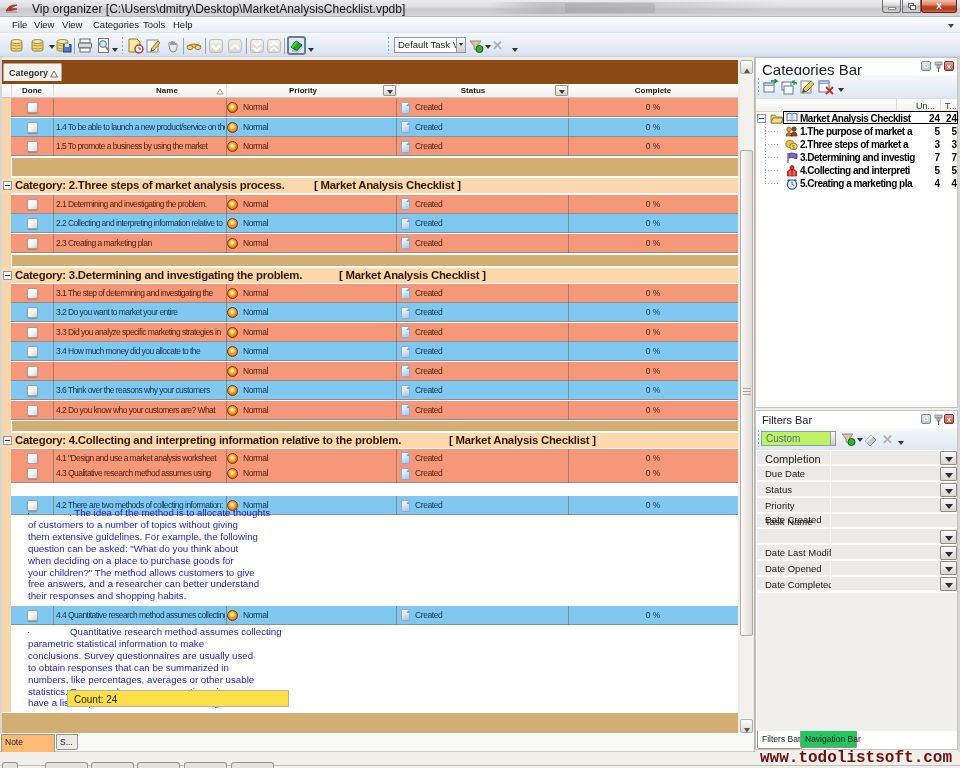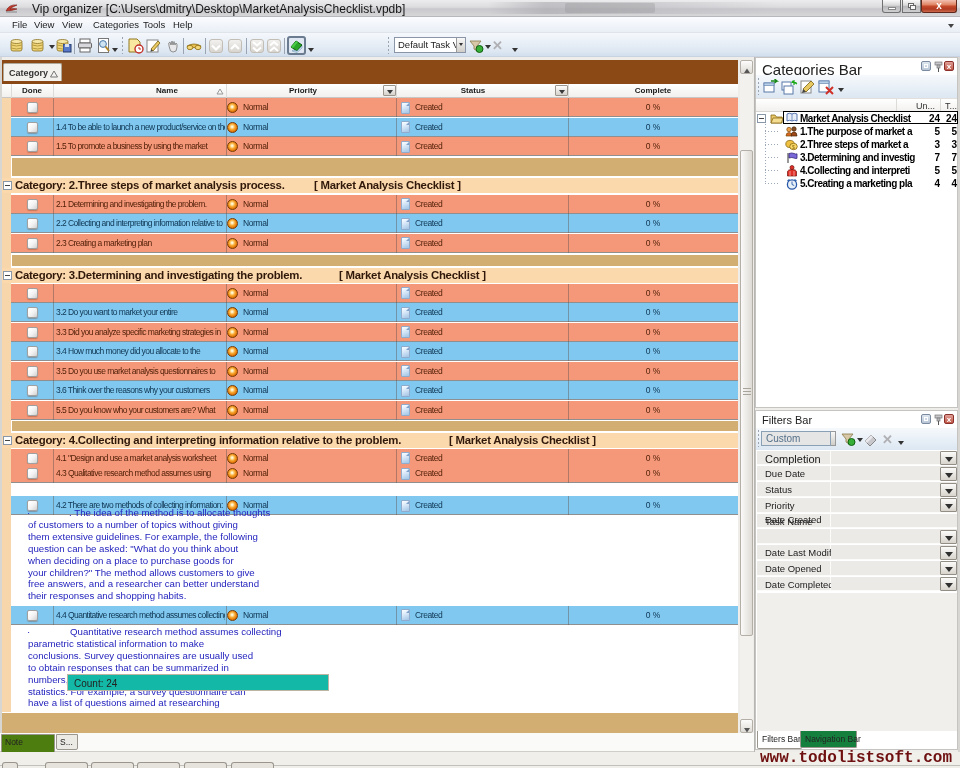--- a/index.html
+++ b/index.html
@@ -263,20 +263,21 @@
     </div>
     <div class="st">Created</div>
 <div class="cp">0 %</div>
   </div>
 <div class="row srow" style="top:283.5px">
 <div class="l1"></div>
     <div class="l2"></div>
     <div class="l3"></div>
     <div class="l4"></div>
 <div class="cb"></div>
+    <div class="nm">3.1 The step of determining and investigating the</div>
 <div class="pi"></div>
     <div class="pr">Normal</div>
 <div class="si">
       <i></i>
     </div>
     <div class="st">Created</div>
 <div class="cp">0 %</div>
   </div>
 <div class="row brow" style="top:303px">
 <div class="l1"></div>
@@ -322,21 +323,20 @@
     </div>
     <div class="st">Created</div>
 <div class="cp">0 %</div>
   </div>
 <div class="row srow" style="top:361.5px">
 <div class="l1"></div>
     <div class="l2"></div>
     <div class="l3"></div>
     <div class="l4"></div>
 <div class="cb"></div>
-    <div class="nm">3.5 Do you use market analysis questionnaires to</div>
 <div class="pi"></div>
     <div class="pr">Normal</div>
 <div class="si">
       <i></i>
     </div>
     <div class="st">Created</div>
 <div class="cp">0 %</div>
   </div>
 <div class="row brow" style="top:381px">
 <div class="l1"></div>
@@ -352,21 +352,21 @@
     </div>
     <div class="st">Created</div>
 <div class="cp">0 %</div>
   </div>
 <div class="row srow" style="top:400.5px">
 <div class="l1"></div>
     <div class="l2"></div>
     <div class="l3"></div>
     <div class="l4"></div>
 <div class="cb"></div>
-    <div class="nm">5.5 Do you know who your customers are? What</div>
+    <div class="nm">4.2 Do you know who your customers are? What</div>
 <div class="pi"></div>
     <div class="pr">Normal</div>
 <div class="si">
       <i></i>
     </div>
     <div class="st">Created</div>
 <div class="cp">0 %</div>
   </div>
 <div class="row srow" style="top:448.5px">
 <div class="l1"></div>
@@ -446,21 +446,21 @@
     <span class="ab" style="left:13px">Category: 4.Collecting and interpreting information relative to the problem.</span>
     <span class="ab" style="left:447px">[ Market Analysis Checklist ]</span>
   </div>
 <div class="ab" style="left:28px;top:507px;width:700px;font-size:9.7px;line-height:11.9px;color:#2424be;text-indent:41px">
 <span class="ab" style="left:-1px;top:0;text-indent:0">·</span>
 . The idea of the method is to allocate thoughts<br>of customers to a number of topics without giving<br>them extensive guidelines. For example, the following<br>question can be asked: "What do you think about<br>when deciding on a place to purchase goods for<br>your children?" The method allows customers to give<br>free answers, and a researcher can better understand<br>their responses and shopping habits.</div>
 <div class="ab" style="left:28px;top:626px;width:700px;font-size:9.7px;line-height:11.9px;color:#2424be;text-indent:42px">
 <span class="ab" style="left:-1px;top:0;text-indent:0">·</span>
 Quantitative research method assumes collecting<br>parametric statistical information to make<br>conclusions. Survey questionnaires are usually used<br>to obtain responses that can be summarized in<br>numbers, like percentages, averages or other usable<br>statistics. For example, a survey questionnaire can<br>have a list of questions aimed at researching</div>
 <div class="ab" style="left:2px;top:712px;width:736px;height:21px;background:#d3ae72;border-top:1px solid #fff"></div>
-<div class="ab" style="left:67px;top:674px;width:262px;height:17px;background:#14b8a6;border:1px solid #bdb4a2">
+<div class="ab" style="left:67px;top:690px;width:222px;height:17px;background:#fde047;border:1px solid #bdb4a2">
     <span class="ab" style="left:6px;top:3px;font-size:10px;color:#222">Count: 24</span>
   </div>
 <div class="ab" style="left:740px;top:60px;width:13px;height:673px;background:#f3f1ee"></div>
 <div class="ab" style="left:740px;top:60px;width:13px;height:14px;background:linear-gradient(#fcfcfb,#dedbd5);border:1px solid #b3afa7;border-radius:2px;text-align:center"><svg width="8" height="8" style="margin-top:3px">
       <path d="M4 1.5 L7 6 L1 6 Z" fill="#555"></path>
     </svg></div>
 <div class="ab" style="left:740px;top:719px;width:13px;height:14px;background:linear-gradient(#fcfcfb,#dedbd5);border:1px solid #b3afa7;border-radius:2px;text-align:center"><svg width="8" height="8" style="margin-top:3px">
       <path d="M4 6.5 L7 2 L1 2 Z" fill="#555"></path>
     </svg></div>
 <div class="ab" style="left:740px;top:150px;width:13px;height:486px;background:linear-gradient(90deg,#fbfaf9,#dedbd5);border:1px solid #b3afa7;border-radius:2px"></div>
@@ -570,21 +570,21 @@
     <div class="ab" style="left:2px;top:2px;width:4px;height:4px;border:1px solid #fff"></div>
   </div>
 <svg class="ab" style="left:933px;top:413px" width="11" height="13">
     <rect x="2" y="2" width="7" height="3" fill="#c8c8cc" stroke="#777" stroke-width="0.7"></rect>
     <rect x="4" y="5" width="3" height="3" fill="#b8b8bc" stroke="#777" stroke-width="0.7"></rect>
     <path d="M5.5 8 L5.5 12" stroke="#555" stroke-width="1"></path>
   </svg>
 <div class="ab" style="left:944px;top:414px;width:10px;height:10px;border:1px solid #8a3028;border-radius:2px;background:linear-gradient(#e0a098,#c05848);color:#fff;font-size:8px;font-weight:bold;text-align:center;line-height:9px">x</div>
 <div class="ab" style="left:756px;top:428px;width:201px;height:22px;background:linear-gradient(#f6f9fc,#dce7f2)"></div>
 <div class="ab" style="left:758px;top:430px;width:1px;height:17px;background:repeating-linear-gradient(#9aa4b2 0 2px,transparent 2px 4px)"></div>
-<div class="ab" style="left:761px;top:431px;width:70px;height:15px;background:#e5e5e5;border:1px solid #8aa0b4">
+<div class="ab" style="left:761px;top:431px;width:70px;height:15px;background:#bef264;border:1px solid #8aa0b4">
     <span class="ab" style="left:4px;top:1px;font-size:10px;color:#55708a">Custom</span>
   </div>
 <div class="ab" style="left:831px;top:431px;width:5px;height:15px;background:linear-gradient(#f8f8f8,#d0cdc8);border:1px solid #999;border-left:none"></div>
 <svg class="ab" style="left:840px;top:432px" width="16" height="16">
     <path d="M2 2 L13 2 L9 7 L9 12 L6 10 L6 7 Z" fill="#d8c8a8" stroke="#887848" stroke-width="0.8"></path>
     <circle cx="11.5" cy="10" r="3.5" fill="#38b038" stroke="#106010"></circle>
   </svg>
 <div class="ab" style="left:857px;top:438px;border-left:3px solid transparent;border-right:3px solid transparent;border-top:4px solid #333"></div>
 <svg class="ab" style="left:863px;top:432px" width="15" height="15">
     <path d="M2 9 L8 3 L13 8 L7 14 Z" fill="#c8c8cc" stroke="#888"></path>
@@ -625,25 +625,25 @@
 <div class="ddbtn" style="left:940px;top:561.3100000000001px"></div>
 <div class="ab" style="left:757px;top:576.5400000000001px;width:200px;height:14.8px;background:#eceae7;border-bottom:1px solid #fbfbfa"></div>
 <div class="ab" style="left:830px;top:576.5400000000001px;width:1px;height:14.8px;background:#fbfbfa"></div>
 <div class="ab" style="left:765px;top:578.5400000000001px;width:66px;font-size:9.5px;color:#1a1a1a;white-space:nowrap;overflow:hidden">Date Completed</div>
 <div class="ddbtn" style="left:940px;top:577.0400000000001px"></div>
 <div class="ab" style="left:757px;top:592.5px;width:200px;height:138px;background:#f0efec"></div>
 <div class="ab" style="left:756px;top:731px;width:201px;height:18px;background:#fff"></div>
 <div class="ab" style="left:757px;top:731px;width:45px;height:18px;background:#fff;border:1px solid #9a968e;border-top:none;border-radius:0 0 2px 2px">
     <span class="ab" style="left:4px;top:3px;font-size:8.5px;color:#222;white-space:nowrap">Filters Bar</span>
   </div>
-<div class="ab" style="left:800px;top:731px;width:57px;height:17px;background:#15803d;border:1px solid #9a968e;border-top:none;border-radius:0 0 2px 2px">
+<div class="ab" style="left:800px;top:731px;width:57px;height:17px;background:#22c55e;border:1px solid #9a968e;border-top:none;border-radius:0 0 2px 2px">
     <span class="ab" style="left:4px;top:3px;font-size:8.5px;color:#222;white-space:nowrap">Navigation Bar</span>
   </div>
 <div class="ab" style="left:0;top:733px;width:754px;height:19px;background:#fafaf8;border-bottom:1px solid #d0cec8"></div>
-<div class="ab" style="left:1px;top:734px;width:54px;height:32px;background:#4d7c0f;border:1px solid #9a968e;border-radius:0 0 2px 2px">
+<div class="ab" style="left:1px;top:734px;width:54px;height:32px;background:#fdba74;border:1px solid #9a968e;border-radius:0 0 2px 2px">
     <span class="ab" style="left:3px;top:2px;font-size:8.5px;color:#222">Note</span>
   </div>
 <div class="ab" style="left:56px;top:734px;width:22px;height:16px;background:#eceae4;border:1px solid #9a968e;border-radius:0 0 2px 2px">
     <span class="ab" style="left:3px;top:2px;font-size:8.5px;color:#222">S...</span>
   </div>
 <div class="ab" style="left:0;top:752px;width:960px;height:16px;background:#f1efea"></div>
 <div class="ab" style="left:0;top:765px;width:960px;height:1px;background:#c2c0ba"></div>
 <div class="ab" style="left:2px;top:762px;width:16px;height:6px;background:#e6e3dc;border:1px solid #9a968e;border-bottom:none;border-radius:3px 3px 0 0"></div>
 <div class="ab" style="left:45px;top:762px;width:43px;height:6px;background:#e6e3dc;border:1px solid #9a968e;border-bottom:none;border-radius:3px 3px 0 0"></div>
 <div class="ab" style="left:91px;top:762px;width:43px;height:6px;background:#e6e3dc;border:1px solid #9a968e;border-bottom:none;border-radius:3px 3px 0 0"></div>

